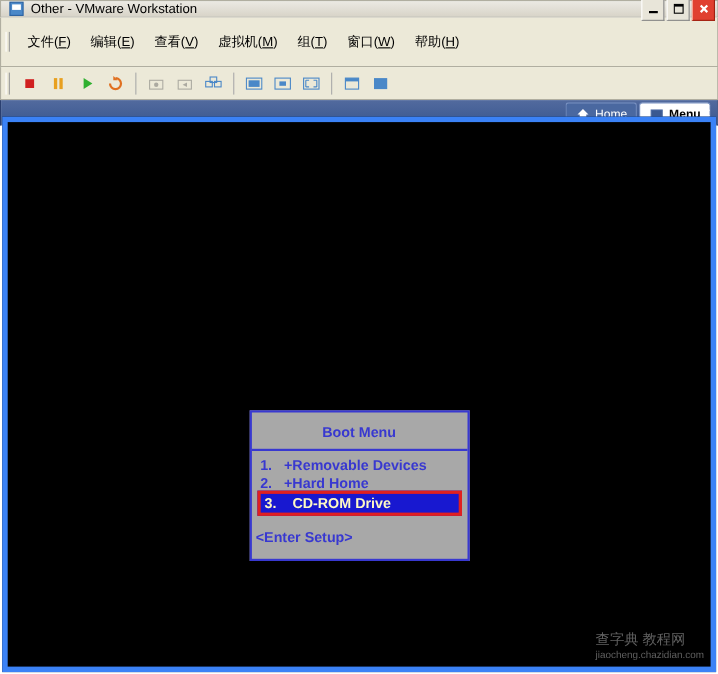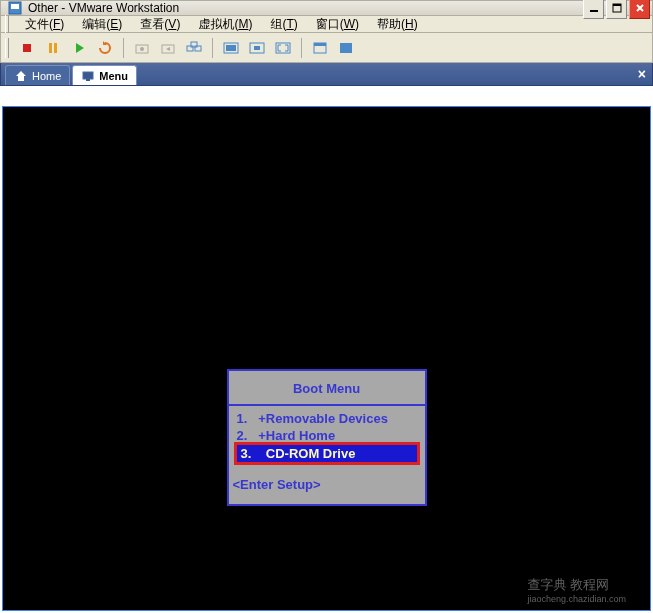--- a/index.html
+++ b/index.html
@@ -7,53 +7,53 @@
 
 
 .titlebar { height: 16px; background: linear-gradient(#ebe9e3,#d8d4c8); border: 1px solid #b0aea0; display: flex; align-items: center; padding: 0 2px 0 6px; }
 .titlebar .appicon { width: 16px; height: 16px; margin-right: 5px; }
 .titlebar .title { font-size: 12px; color: #000; flex: 1; font-family: "MS Sans Serif", Tahoma, sans-serif; }
 .winbtns { display: flex; gap: 2px; }
 .winbtn { width: 21px; height: 21px; border: 1px solid #fff; border-right-color: #888; border-bottom-color: #888; background: #e8e5d9; display: flex; align-items: center; justify-content: center; cursor: pointer; }
 .winbtn.close { background: #e04030; border-color: #f5a090; border-right-color: #a02010; border-bottom-color: #a02010; }
 
 
-.menubar { height: 17px; background: #ece9d8; border: 1px solid #b0aea0; border-top: none; display: flex; align-items: center; padding: 0 4px; gap: 2px; }
+.menubar { height: 45px; background: #ece9d8; border: 1px solid #b0aea0; border-top: none; display: flex; align-items: center; padding: 0 4px; gap: 2px; }
 .menubar-grip { width: 4px; height: 18px; border-left: 1px solid #fff; border-right: 1px solid #999; margin-right: 6px; }
 .menuitem { font-size: 12px; padding: 3px 8px; cursor: pointer; }
 .menuitem .accel { text-decoration: underline; }
 
 
 .toolbar { height: 30px; background: #ece9d8; border: 1px solid #b0aea0; border-top: none; display: flex; align-items: center; padding: 0 4px; gap: 2px; }
 .toolbar-grip { width: 4px; height: 20px; border-left: 1px solid #fff; border-right: 1px solid #999; margin-right: 4px; }
 .tbtn { width: 24px; height: 24px; display: flex; align-items: center; justify-content: center; cursor: pointer; border: 1px solid transparent; }
 .tsep { width: 1px; height: 20px; background: #aaa; margin: 0 4px; }
 .tbtn.disabled { opacity: 0.45; cursor: default; }
 
 
-.tabsbar { height: 23px; background: linear-gradient(#526a9e,#3a5890); border: 1px solid #2a3f70; border-top: none; display: flex; align-items: flex-end; padding: 0 4px; position: relative; }
+.tabsbar { height: 23px; background: linear-gradient(#526a9e,#3a5890); border: 1px solid #2a3f70; border-top: none; display: flex; align-items: flex-end; padding: 0 4px; position: relative; justify-content: flex-end; }
 .tab { height: 20px; background: #4a68a0; border: 1px solid #7890c0; border-bottom: none; border-radius: 3px 3px 0 0; display: flex; align-items: center; padding: 0 8px; margin-right: 2px; font-size: 11px; color: #fff; cursor: pointer; gap: 4px; }
 .tab.active { background: #fff; color: #000; font-weight: bold; }
 .tab.active .tabicon rect { fill: #3a5890; }
 .tabicon { width: 14px; height: 14px; }
 .tabs-close { position: absolute; right: 6px; top: 3px; color: #fff; font-size: 14px; cursor: pointer; font-weight: bold; }
 
 
-.content { position: absolute; top: 106px; left: 2px; right: 2px; bottom: 2px; background: #000; border: 1px solid #3b82f6; }
+.content { position: absolute; top: 106px; left: 2px; right: 2px; bottom: 2px; background: #000; border: 5px solid #3b82f6; }
 
 
 .bootmenu { position: absolute; left: 50%; top: 262px; transform: translateX(-50%); width: 200px; background: #a8a8a8; border: 2px solid #3838d0; font-family: "Courier New", monospace; font-size: 13px; font-weight: bold; }
 .bootmenu-title { text-align: center; color: #3838d0; padding: 10px 0 8px; }
 .bootmenu-body { border-top: 2px solid #3838d0; padding: 4px 4px 12px; }
 .bootitem { color: #3838d0; white-space: pre; padding: 1px 4px; }
 .bootitem.selected { border: 3px solid #e02020; background: #1818d0; color: #fef9c3; margin: -2px 1px; }
 .bootfooter { text-align: left; color: #3838d0; margin-top: 14px; }
 
 
-.watermark { position: absolute; right: 24px; bottom: 6px; color: #888; font-size: 13px; opacity: 0.7; pointer-events: none; }
+.watermark { position: absolute; right: 6px; bottom: 6px; color: #888; font-size: 13px; opacity: 0.7; pointer-events: none; }
 .watermark .line2 { font-size: 9px; display: block; text-align: left; }
 </style>
 </head>
 <body>
 
 <div class="titlebar">
   <svg class="appicon" viewBox="0 0 16 16">
       <rect x="2" y="2" width="12" height="12" fill="#4a88c8" stroke="#2860a0"></rect>
       <rect x="4" y="4" width="8" height="5" fill="#fff"></rect>
     </svg>

